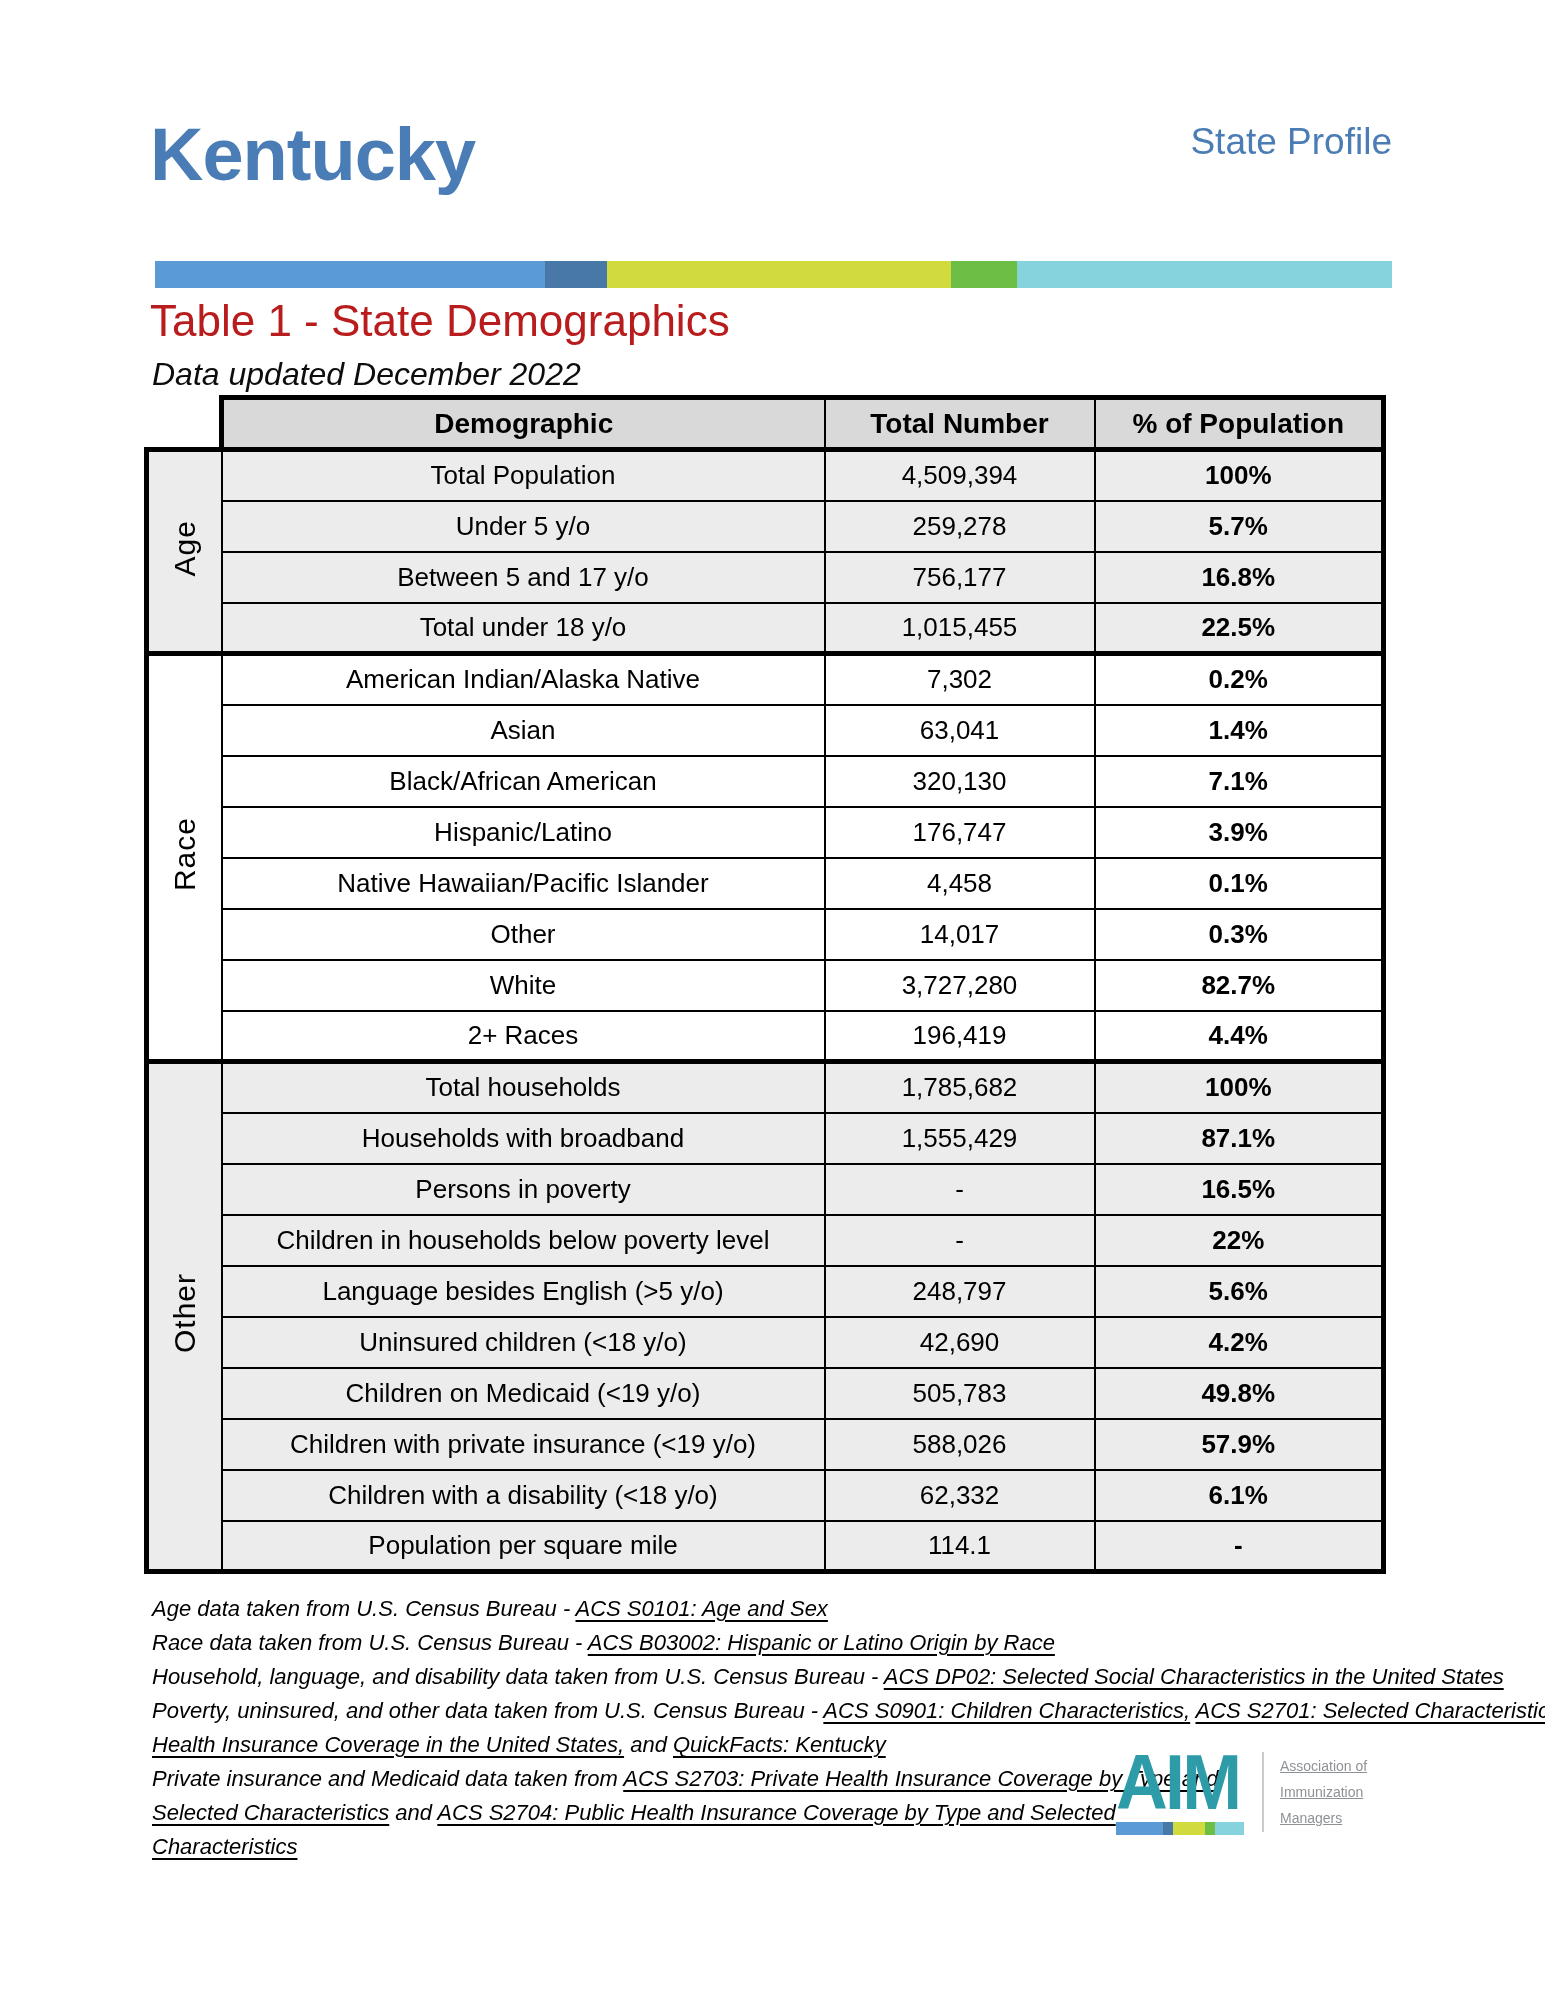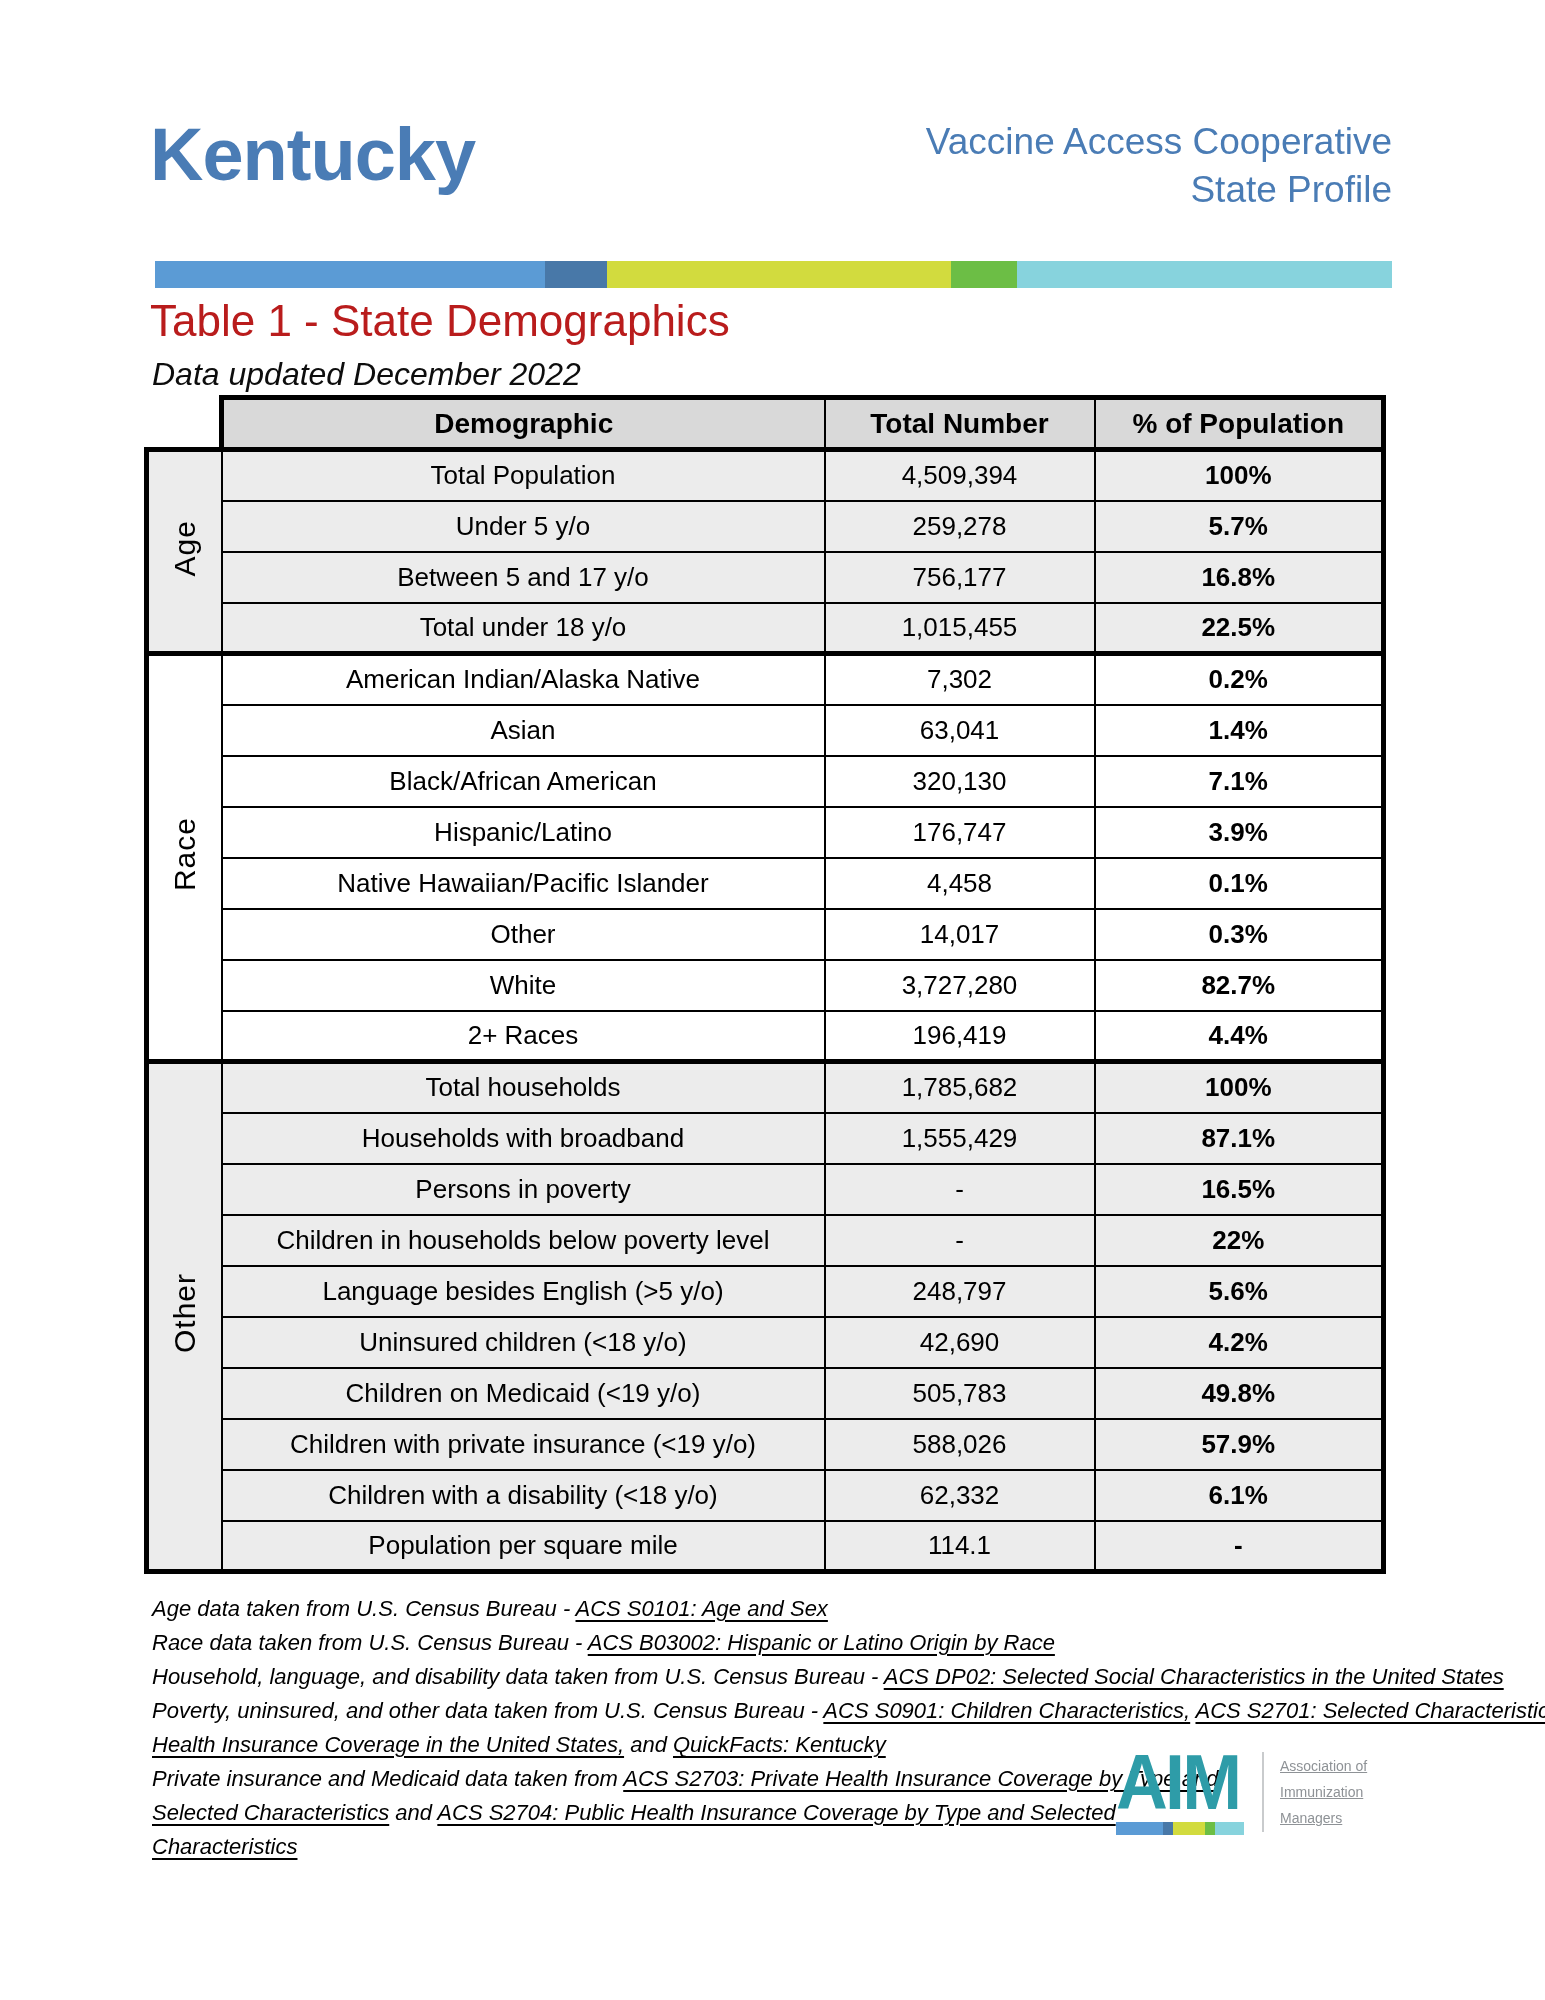--- a/index.html
+++ b/index.html
@@ -51,21 +51,20 @@
   #logo-caption { font-size:14px; line-height:26px; color:var(--caption-gray); padding-top:3px;text-decoration:underline; }
 </style>
 </head>
 <body>
 
 <div id="page">
 
   <div id="brand">Kentucky</div>
 
   <div id="program">
-    <div>Vaccine Access Cooperative</div>
     <div>State Profile</div>
   </div>
 
   <div id="accent-bar">
       <div class="seg" style="width: 390px; background: rgb(91, 155, 213);"></div>
       <div class="seg" style="width: 62px; background: rgb(72, 120, 168);"></div>
       <div class="seg" style="width: 344px; background: rgb(210, 219, 62);"></div>
       <div class="seg" style="width: 66px; background: rgb(108, 190, 69);"></div>
       <div class="seg" style="width: 375px; background: rgb(135, 211, 221);"></div>
     </div>

